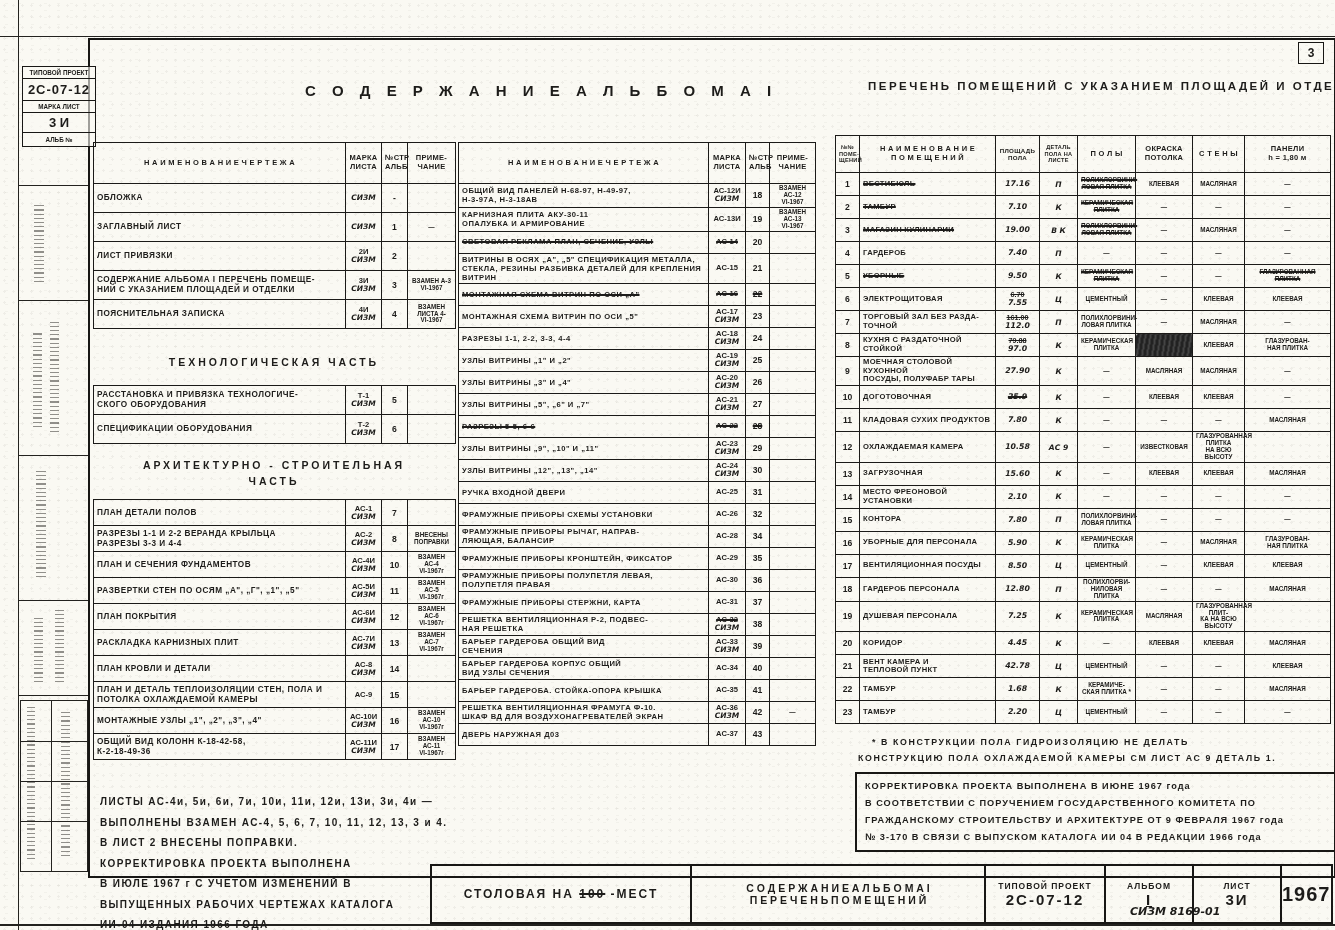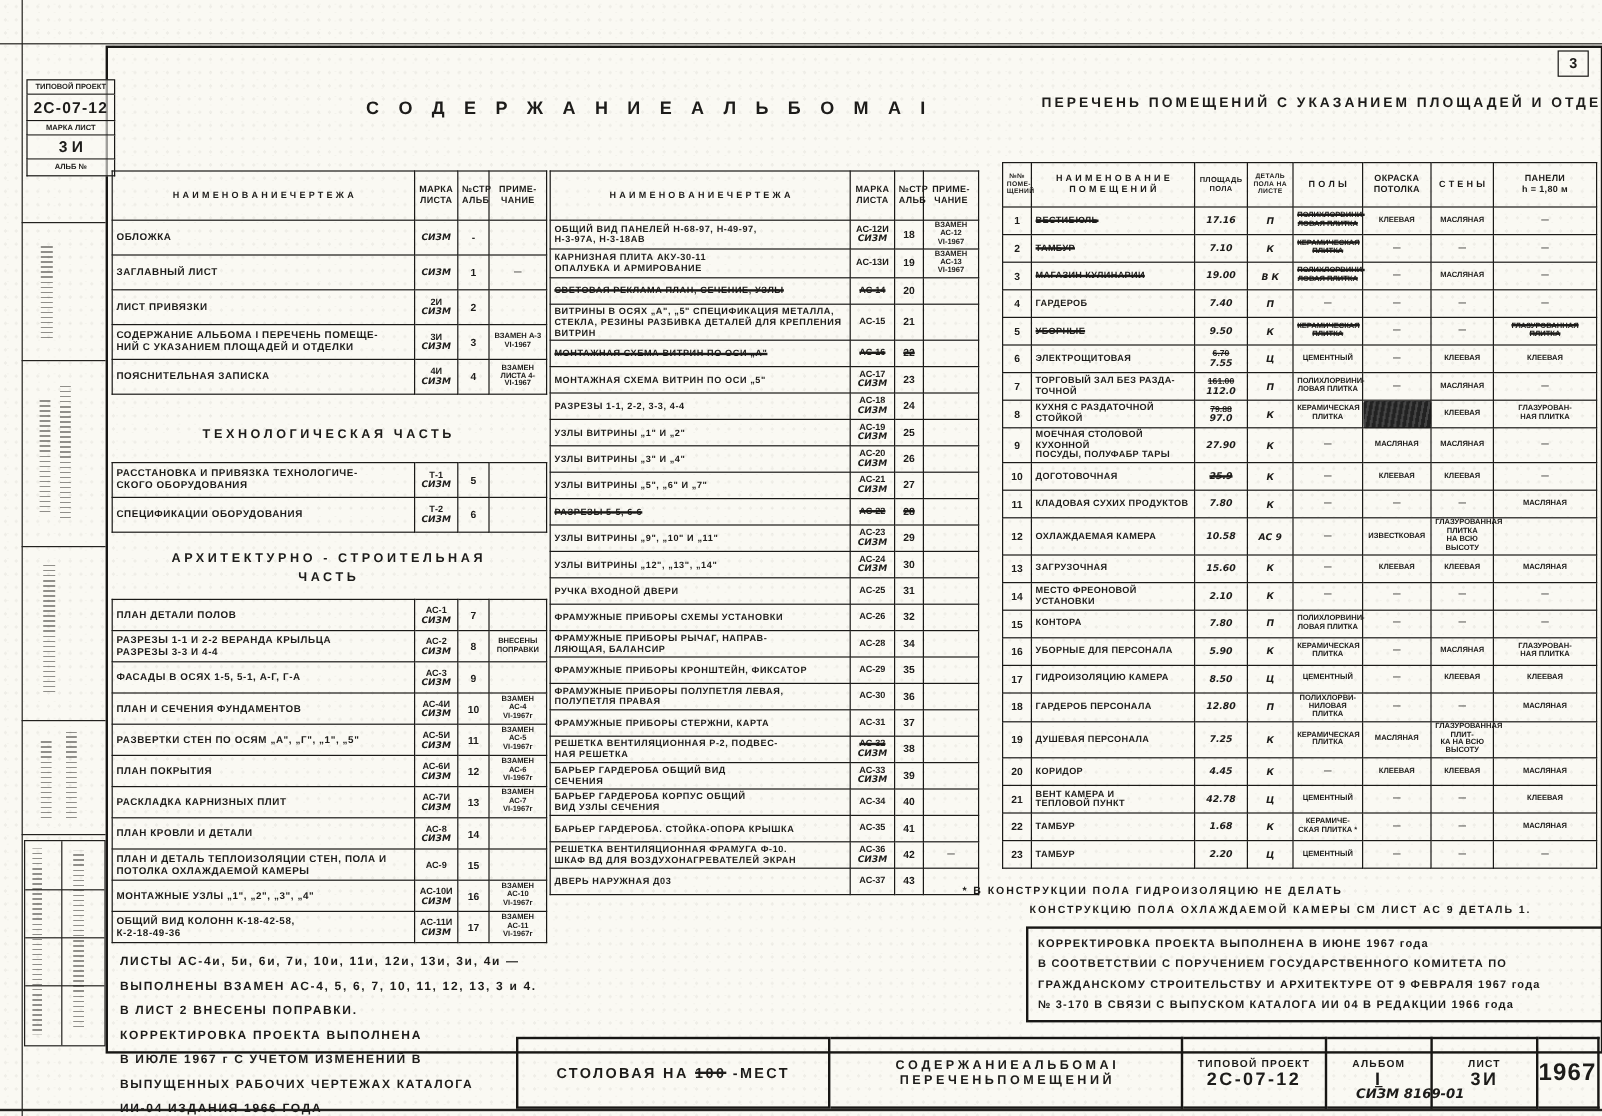--- a/index.html
+++ b/index.html
@@ -199,26 +199,20 @@
 
           <tr>
             <td class="nm" style="height:23px">РАЗРЕЗЫ 1-1 И 2-2  ВЕРАНДА  КРЫЛЬЦА
 РАЗРЕЗЫ 3-3 И 4-4</td>
             <td class="mk"><span>АС-2</span><span class="sub">СИЗМ</span></td>
             <td class="pg">8</td>
             <td class="nt">ВНЕСЕНЫ
 ПОПРАВКИ</td>
           </tr>
 
-          <tr>
-            <td class="nm" style="height:23px">ФАСАДЫ  В  ОСЯХ 1-5,  5-1, А-Г, Г-А</td>
-            <td class="mk"><span>АС-3</span><span class="sub">СИЗМ</span></td>
-            <td class="pg">9</td>
-            <td class="nt"></td>
-          </tr>
 
           <tr>
             <td class="nm" style="height:23px">ПЛАН  И  СЕЧЕНИЯ  ФУНДАМЕНТОВ</td>
             <td class="mk"><span>АС-4И</span><span class="sub">СИЗМ</span></td>
             <td class="pg">10</td>
             <td class="nt">ВЗАМЕН АС-4
 VI-1967г</td>
           </tr>
 
           <tr>
@@ -762,21 +756,21 @@
             <td class="fin">КЕРАМИЧЕСКАЯ
 ПЛИТКА</td>
             <td class="fin">—</td>
             <td class="fin">МАСЛЯНАЯ</td>
             <td class="fin">ГЛАЗУРОВАН-
 НАЯ ПЛИТКА</td>
           </tr>
 
           <tr>
             <td class="num">17</td>
-            <td class="rm" style="height:20px">ГИДРОИЗОЛЯЦИЮ  КАМЕРА</td>
+            <td class="rm" style="height:20px">ВЕНТИЛЯЦИОННАЯ  ПОСУДЫ</td>
             <td class="ar">
               <span class="old"></span>
               <span class="new">8.50</span>
             </td>
             <td class="dt">Ц</td>
             <td class="fin">ЦЕМЕНТНЫЙ</td>
             <td class="fin">—</td>
             <td class="fin">КЛЕЕВАЯ</td>
             <td class="fin">КЛЕЕВАЯ</td>
           </tr>
@@ -866,21 +860,21 @@
             <td class="dt">Ц</td>
             <td class="fin">ЦЕМЕНТНЫЙ</td>
             <td class="fin">—</td>
             <td class="fin">—</td>
             <td class="fin">—</td>
           </tr>
         </tbody>
     </table>
   </div>
 
-  <div class="abs fn" style="left:802px;top:737px;">*  В КОНСТРУКЦИИ ПОЛА   ГИДРОИЗОЛЯЦИЮ   НЕ ДЕЛАТЬ</div>
+  <div class="abs fn" style="left:872px;top:737px;">*  В КОНСТРУКЦИИ ПОЛА   ГИДРОИЗОЛЯЦИЮ   НЕ ДЕЛАТЬ</div>
   <div class="abs fn" style="left:858px;top:753px;">КОНСТРУКЦИЮ  ПОЛА  ОХЛАЖДАЕМОЙ  КАМЕРЫ СМ  ЛИСТ АС 9  ДЕТАЛЬ 1.</div>
 
   <div class="abs" style="left:855px;top:772px;width:468px;border:2.4px solid #181715;padding:4px 8px;">
     <div>
 
         <div class="corr-line">КОРРЕКТИРОВКА   ПРОЕКТА   ВЫПОЛНЕНА   В  ИЮНЕ  1967 года</div>
 
         <div class="corr-line">В  СООТВЕТСТВИИ  С  ПОРУЧЕНИЕМ   ГОСУДАРСТВЕННОГО   КОМИТЕТА  ПО</div>
 
         <div class="corr-line">ГРАЖДАНСКОМУ   СТРОИТЕЛЬСТВУ  И АРХИТЕКТУРЕ  ОТ 9 ФЕВРАЛЯ  1967 года</div>

